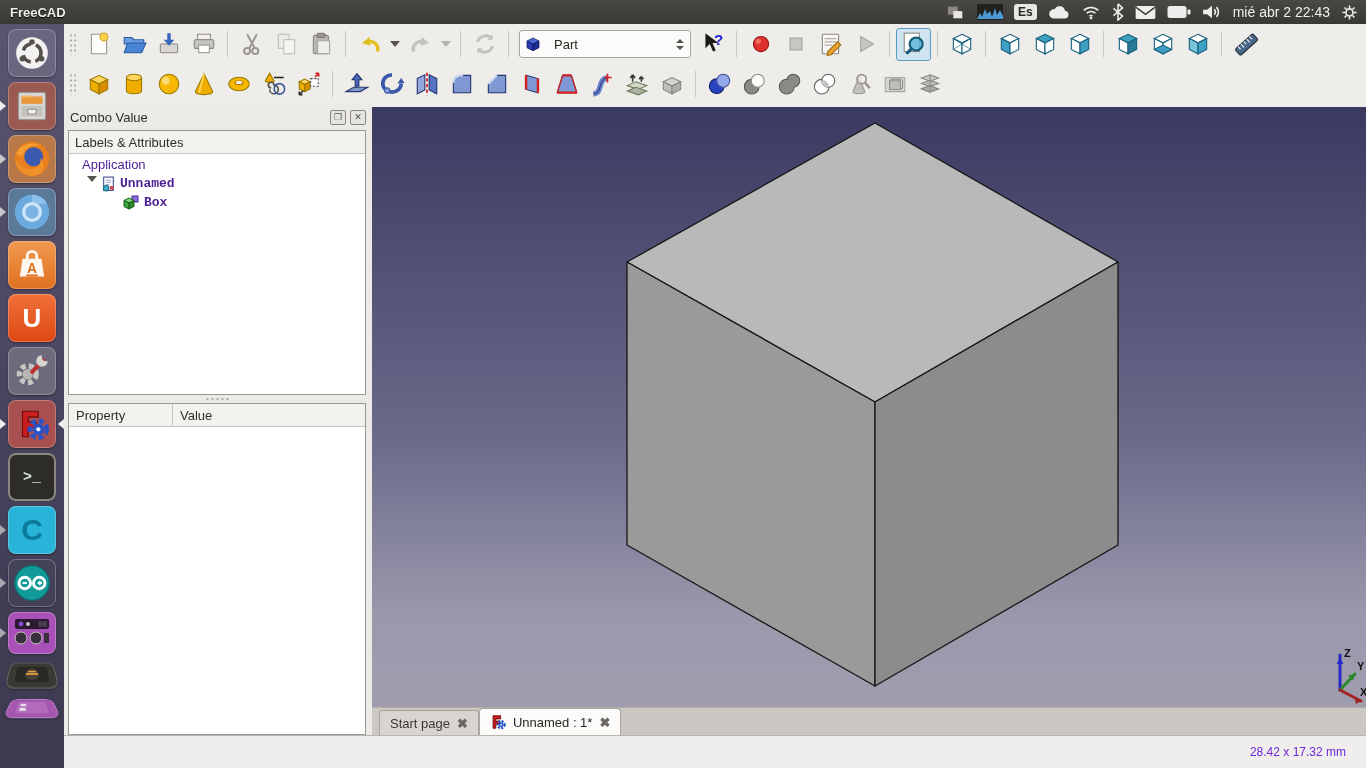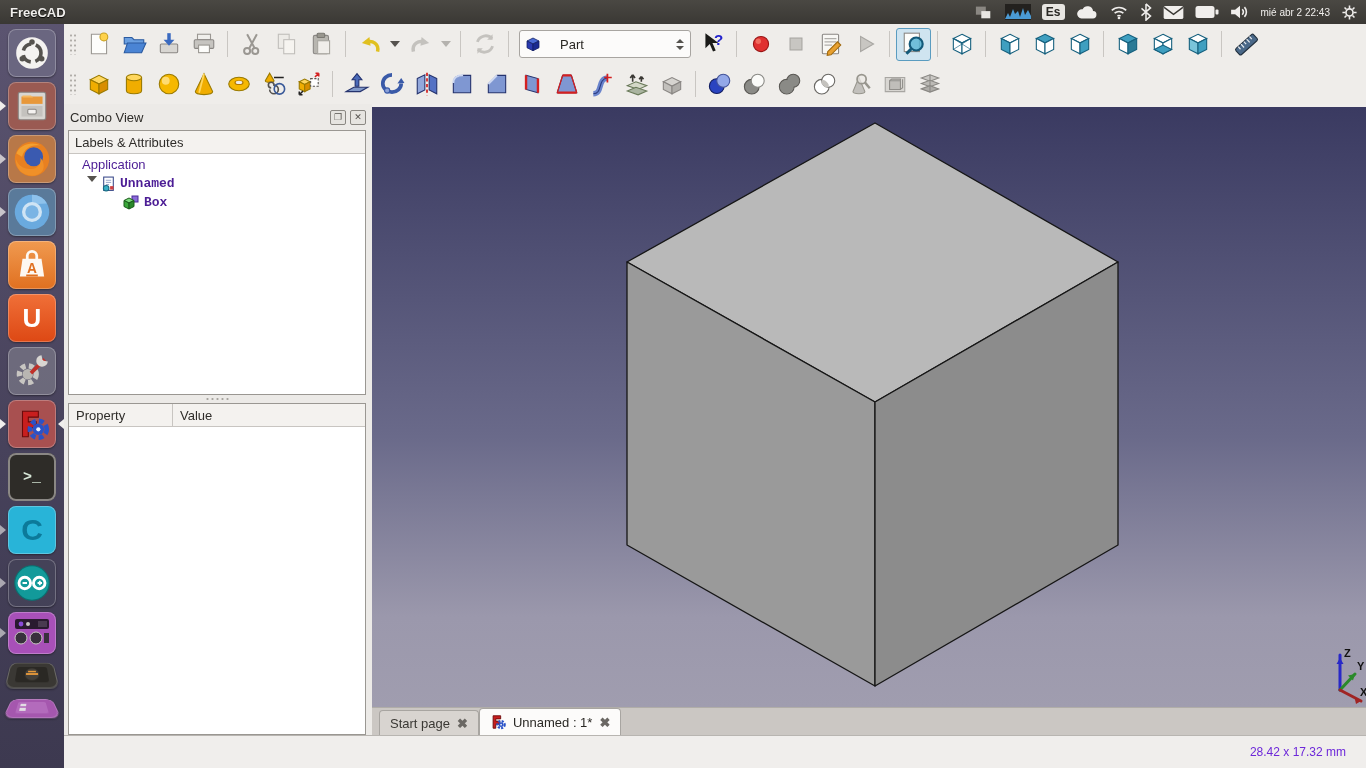--- a/index.html
+++ b/index.html
@@ -3,40 +3,40 @@
 <meta charset="utf-8">
 <style>
   * { margin:0; padding:0; box-sizing:border-box; }
   html,body { width:1366px; height:768px; overflow:hidden; font-family:"Liberation Sans",sans-serif; background:#efedea; }
 
   
   #topbar { position:absolute; left:0; top:0; width:1366px; height:24px; background:linear-gradient(#4a4843,#3a3834); color:#f0eeec; display:flex; align-items:center; z-index:50;}
   #topbar .title { font-weight:bold; font-size:13px; padding-left:10px; text-shadow:0 1px 1px #000;}
   #tray { margin-left:auto; display:flex; align-items:center; gap:11px; padding-right:8px; height:100%;}
   .kbd-box { background:#e8e6e2; color:#2a2824; font-size:12px; font-weight:bold; border-radius:3px; padding:1px 4px; line-height:14px;}
-  #clock { font-size:10px; color:#f0eeec; }
+  #clock { font-size:14px; color:#f0eeec; }
 
   
   #launcher { position:absolute; left:0; top:24px; width:64px; height:744px; background:linear-gradient(#5b5470,#46415a 60%,#3d3950); z-index:40; }
   .tile { position:relative; width:48px; height:48px; margin:5px auto 5px auto; border-radius:8px; display:flex; align-items:center; justify-content:center; box-shadow:inset 0 0 0 1px rgba(255,255,255,.25), 0 1px 2px rgba(0,0,0,.4); }
   .larrow { position:absolute; left:-8px; top:50%; transform:translateY(-50%); width:0; height:0; border-top:5px solid transparent; border-bottom:5px solid transparent; border-left:6px solid #f0eeec; }
   .rarrow { position:absolute; right:-8px; top:50%; transform:translateY(-50%); width:0; height:0; border-top:5px solid transparent; border-bottom:5px solid transparent; border-right:6px solid #f0eeec; }
   .glyph { font-weight:bold; }
 
   
   #app { position:absolute; left:64px; top:24px; width:1302px; height:744px; background:#efedea; }
   .toolbar { height:40px; display:flex; align-items:center; padding-left:2px; }
   .grip { width:9px; height:22px; margin:0 3px; background-image:radial-gradient(circle,#b0ada8 1px,transparent 1.2px); background-size:4px 5px; }
   .tbtn { width:35px; height:33px; display:flex; align-items:center; justify-content:center; border:1px solid transparent; border-radius:3px; background:transparent; flex:none; }
   .tbtn.active { background:#cfe4f0; border-color:#5a9cc0; }
   .tbtn.narrow { width:16px; }
   .sep { width:1px; height:26px; background:#c9c6c2; margin:0 6px; flex:none; }
 
   .combo { height:28px; width:172px; background:#fcfbfa; border:1px solid #a8a5a1; border-radius:3px; display:flex; align-items:center; padding:0 4px; margin:0 4px; }
-  .combo .lbl { font-size:13px; color:#2a2824; margin-left:18px; }
+  .combo .lbl { font-size:13px; color:#2a2824; margin-left:12px; }
   .spin { margin-left:auto; display:flex; flex-direction:column; gap:3px; align-items:center; padding-right:2px;}
   .spin i { width:0;height:0;border-left:4px solid transparent;border-right:4px solid transparent; }
   .spin .up { border-bottom:4px solid #55524e; }
   .spin .dn { border-top:4px solid #55524e; }
 
   
   #dock { position:absolute; left:0; top:80px; width:308px; bottom:33px; background:#eceae7; display:flex; flex-direction:column; }
   #dock-title { height:26px; display:flex; align-items:center; padding:0 6px; font-size:13px; color:#2f2d2a; }
   .winbtn { width:16px; height:15px; border:1px solid #8a8782; background:#e6e4e0; border-radius:2px; display:flex; align-items:center; justify-content:center; font-size:9px; color:#55524e; margin-left:4px; }
   #dock-tabs { height:29px; display:flex; align-items:flex-end; padding-left:5px; gap:2px; }
@@ -625,21 +625,21 @@
           <path d="M4 6.5l8-3 8 3-8 3z" fill="#cac8c4" stroke="#8a8884"></path>
           <path d="M4 11.5l8-3 8 3-8 3z" fill="#bcbab6" stroke="#8a8884"></path>
           <path d="M4 16.5l8-3 8 3-8 3z" fill="#aeaca8" stroke="#8a8884"></path>
           <path d="M12 3.5v16" stroke="#8a8884"></path>
         </svg>
       </button>
   </div>
 
   <div id="dock">
     <div id="dock-title">
-      <span>Combo View</span>
+      <span>Combo Value</span>
       <span style="margin-left:auto" class="winbtn">❐</span>
       <span class="winbtn">✕</span>
     </div>
     <div class="panelbox" id="tree">
       <div class="panel-head" style="padding-left:6px">
         <span>Labels &amp; Attributes</span>
       </div>
       <div style="padding-top:3px">
         <div class="trow" style="padding-left:5px">
           <span>Application</span>

